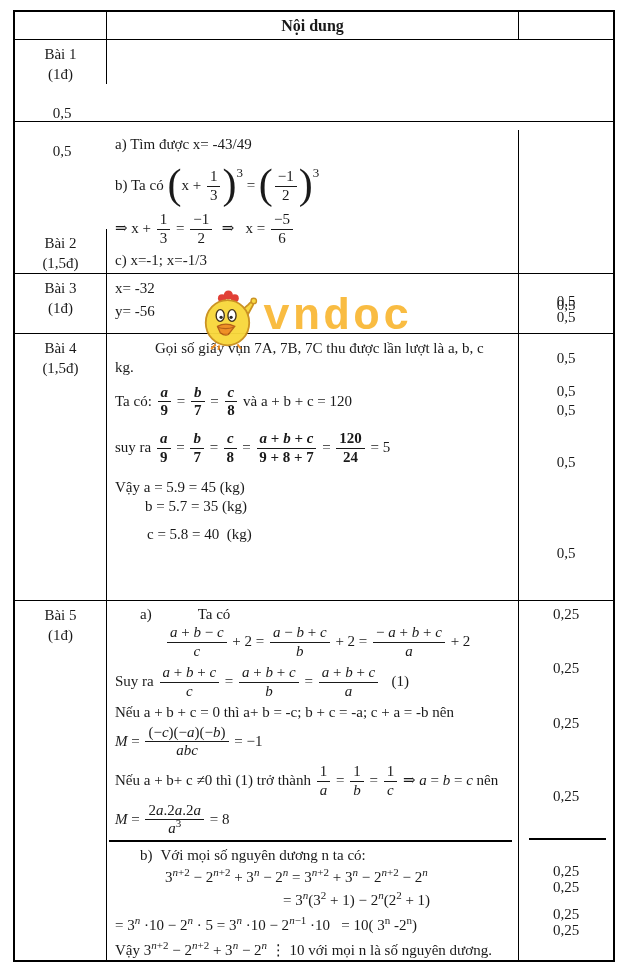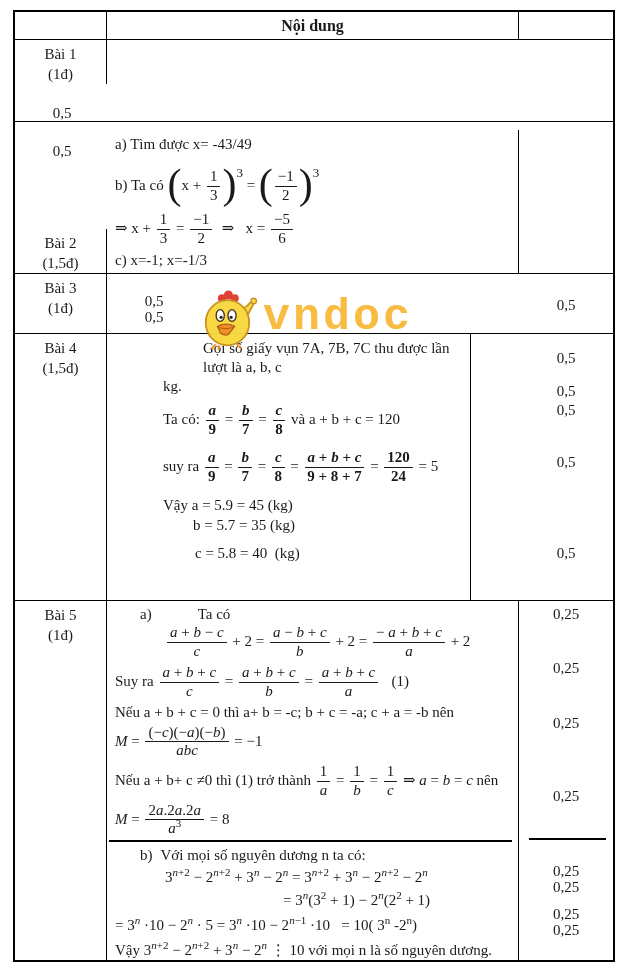--- a/index.html
+++ b/index.html
@@ -17,21 +17,21 @@
   .c2{flex:1;box-sizing:border-box;border-right:1px solid #000;
       position:relative;padding:3px 8px;overflow:hidden;}
   .c3{width:94px;box-sizing:border-box;position:relative;flex:none;}
   .score{position:absolute;left:0;width:100%;text-align:center;line-height:16px;}
   .hdr{height:27px;}
   .hdr .c2{display:flex;align-items:center;justify-content:center;
            font-weight:bold;font-size:16px;padding:0;}
   .r1{height:82px;flex-direction:column;}
   .r2{height:152px;align-items:flex-end;}
   .r3{height:60px;}
-  .r4{height:267px;gap:48px;}
+  .r4{height:267px;}
   .r5{height:360px;}
   .line{line-height:1.25;}
   
   .fr{display:inline-block;vertical-align:middle;text-align:center;
       line-height:1.05;padding:0 2px;}
   .fn{display:block;border-bottom:1px solid #1a1a1a;padding:0 3px 1px;}
   .fd{display:block;padding-top:1px;}
   .fr.bi{font-weight:bold;}
   sup{font-size:11px;line-height:0;}
   sup.bs{font-size:13px;position:relative;top:-13px;vertical-align:baseline;}
@@ -112,20 +112,24 @@
       <span class="score" style="top:77px">0,5</span>
       <span class="score" style="top:129px">0,5</span>
     </div>
   </div>
 
   <div class="row r3">
     <div class="c1">
       <div>Bài 3</div>
       <div>(1đ)</div>
     </div>
+    <div class="c2">
+      <div class="line b3-a">x= -32</div>
+      <div class="line b3-b">y= -56</div>
+    </div>
     <div class="c3">
       <span class="score" style="top:19px">0,5</span>
       <span class="score" style="top:35px">0,5</span>
     </div>
   </div>
 
   <div class="row r4">
     <div class="c1">
       <div>Bài 4</div>
       <div>(1,5đ)</div>

